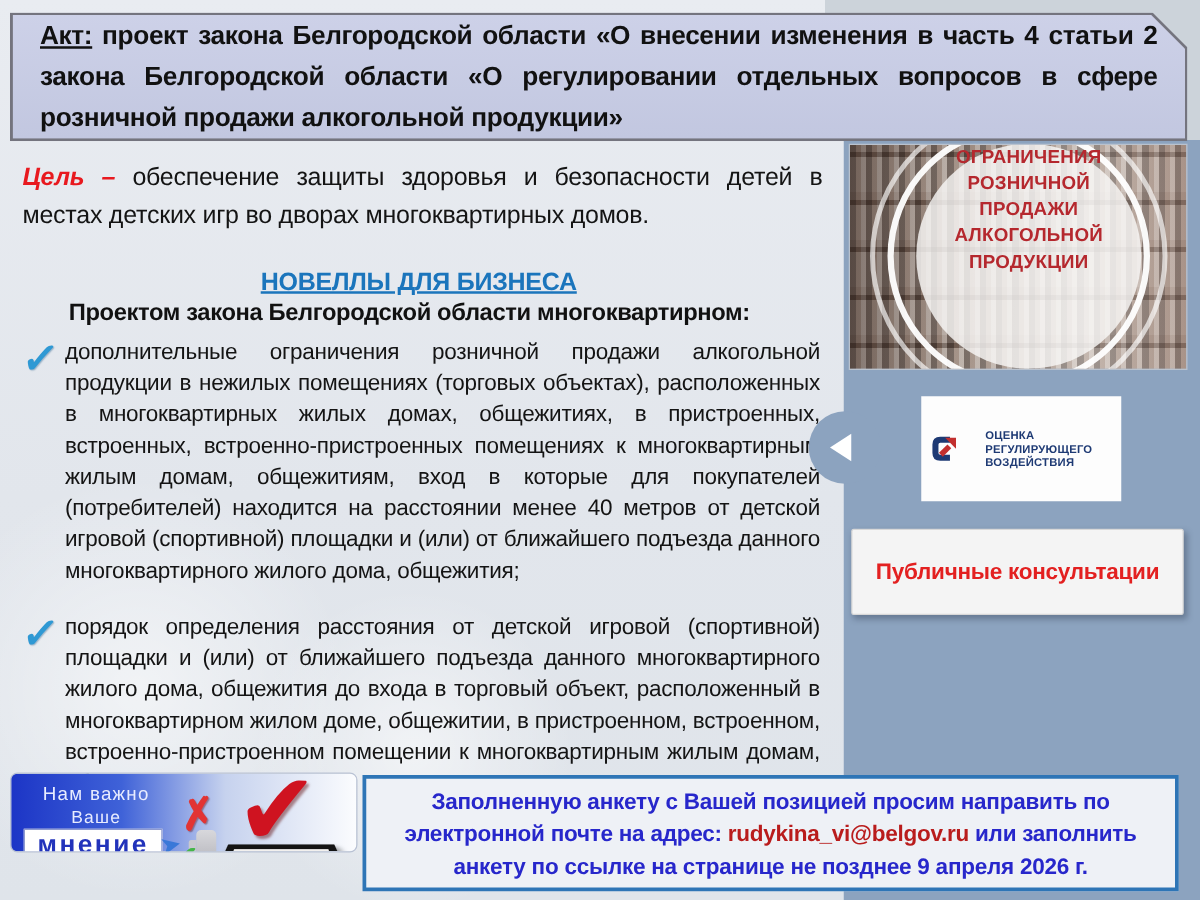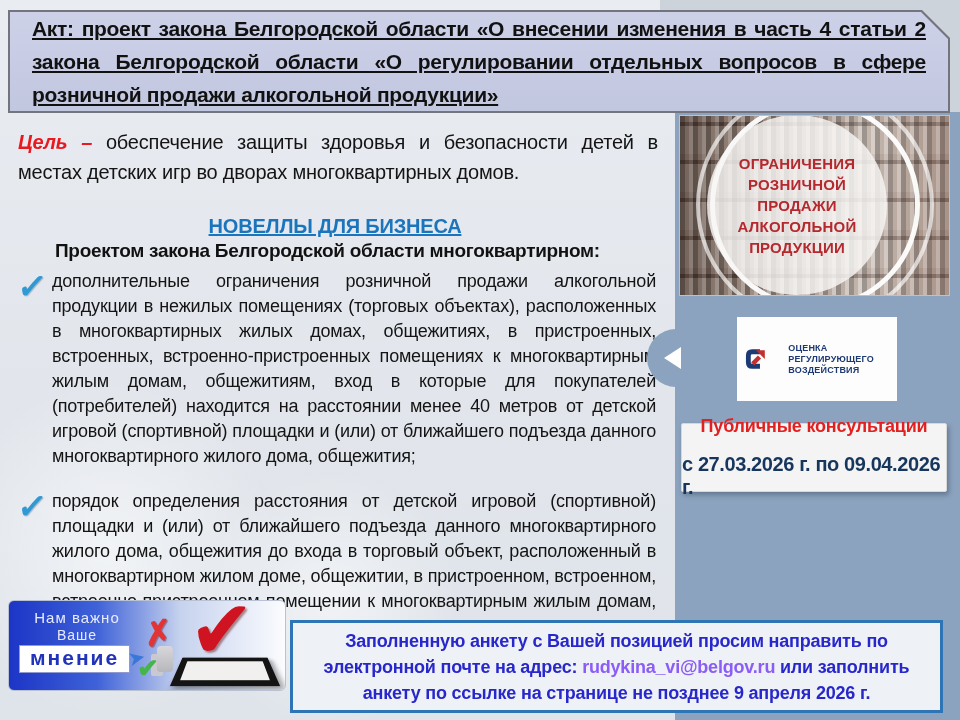--- a/index.html
+++ b/index.html
@@ -29,21 +29,21 @@
 
   
   .header-outer { position:absolute; left:8px; top:10px; width:942px; height:103px;
     background:#74747e;
     clip-path:polygon(0 14px, 0 0, calc(100% - 28px) 0, 100% 28px, 100% 100%, 0 100%); }
   .header-inner { position:absolute; left:2px; top:2px; right:2px; bottom:2px;
     background:linear-gradient(180deg,#cdd1e8 0%, #c2c7e0 100%);
     clip-path:polygon(0 0, calc(100% - 27px) 0, 100% 27px, 100% 100%, 0 100%);
     display:flex; align-items:center; padding:6px 22px; }
   .header-text { font-size:21px; line-height:33px; color:#111; text-align:justify;
-    letter-spacing:-0.3px; font-weight:600;text-decoration:underline; }
+    letter-spacing:-0.3px; font-weight:600; }
   .header-text .act { font-weight:800; text-decoration:underline; }
 
   
   .goal { position:absolute; left:18px; top:127px; width:640px; font-size:20px;
     line-height:30px; color:#141414; text-align:justify; letter-spacing:-0.2px; }
   .goal .goal-label { color:#e8191f; font-weight:bold; font-style:italic; }
 
   .business-heading { position:absolute; left:0; top:203px; width:670px; text-align:center;
     font-size:20px; font-weight:bold; color:#1b75bc; text-decoration:underline; letter-spacing:-0.2px;margin-top:12px; }
 
@@ -64,41 +64,41 @@
     border:1px solid #b9c2ce;
     background:
       linear-gradient(90deg, rgba(40,25,20,.45) 0%, rgba(40,25,20,.1) 30%, rgba(255,255,255,.25) 70%, rgba(150,120,110,.3) 100%),
       repeating-linear-gradient(90deg, rgba(52,38,30,.5) 0 5px, rgba(130,100,80,.35) 5px 9px, rgba(210,200,190,.3) 9px 13px),
       repeating-linear-gradient(180deg, #b9aba3 0 6px, #6e5f58 6px 10px, #cabfb8 10px 38px);
   }
   .photo .ring-outer { position:absolute; left:16px; top:-30px; width:238px; height:238px;
     border:4px solid rgba(255,255,255,.65); border-radius:50%; }
   .photo .ring { position:absolute; left:30px; top:-16px; width:210px; height:210px;
     border:5px solid rgba(255,255,255,.95); border-radius:50%; }
-  .photo .disc { position:absolute; left:27px; top:-1px; width:180px; height:180px;
+  .photo .disc { position:absolute; left:53px; top:-1px; width:180px; height:180px;
     background:rgba(248,246,245,.82); border-radius:50%;
-    display:flex; align-items:center; justify-content:center; }
+    display:flex; justify-content:center; }
   .photo .disc-text { width:150px; text-align:center; font-size:15px; font-weight:bold;
     color:#b5282e; line-height:21px; letter-spacing:.2px; }
 
   
   .orv-box { position:absolute; left:737px; top:317px; width:160px; height:84px;
     background:#fdfdfd; display:flex; align-items:center; gap:21px; padding:0 7px; }
   .orv-text { font-size:9px; font-weight:bold; color:#1e3a74; line-height:11px; letter-spacing:.2px; }
 
   
   .consult-box { position:absolute; left:681px; top:423px; width:266px; height:69px;
     background:#f4f4f4; border:1px solid #d8d8d8; border-radius:2px;
     box-shadow:2px 3px 5px rgba(30,40,60,.35);
     display:flex; flex-direction:column; align-items:center; justify-content:center; gap:16px; }
   .consult-title { font-size:18px; font-weight:bold; color:#e32020; letter-spacing:-0.2px; }
   .consult-dates { font-size:20px; font-weight:bold; color:#17365d; letter-spacing:-0.4px; }
 
   
-  .opinion { position:absolute; left:8px; top:600px; width:278px; height:91px;
+  .opinion { position:absolute; left:8px; top:618px; width:278px; height:64px;
     border-radius:6px; overflow:hidden; border:1px solid #b9c2d4;
     background:linear-gradient(90deg,#1c35c6 0%, #3f62d8 32%, #c6d2ee 62%, #fbfcfe 100%); }
   .opinion-l1 { position:absolute; left:18px; top:8px; width:100px; text-align:center;
     color:#e8ecff; font-size:15px; letter-spacing:1px; }
   .opinion-l2 { position:absolute; left:18px; top:26px; width:100px; text-align:center;
     color:#e8ecff; font-size:14px; letter-spacing:1px; }
   .opinion-word { position:absolute; left:10px; top:44px; background:#ffffff;
     border:1px solid #8f9bd0; color:#2233bb; font-size:21px; font-weight:bold;
     padding:0 10px 2px 10px; letter-spacing:2px; }
   .x-mark { position:absolute; left:135px; top:12px; font-size:34px; font-weight:bold;
@@ -117,21 +117,21 @@
     color:#cf1320; text-shadow:2px 2px 2px rgba(90,0,0,.45); transform:scaleY(1.05); }
 
   
   .email-box { position:absolute; left:290px; top:620px; width:653px; height:93px;
     background:#eef1f6; border:3px solid #2e75b6;
     display:flex; align-items:center; justify-content:center; text-align:center;
     padding:4px 16px; }
   .email-text { font-size:18px; line-height:26px; font-weight:bold; color:#2727cb;
     letter-spacing:-0.2px; }
   .email-text .link { cursor:pointer; }
-  .email-text .email { color:#8b5cf6; }
+  .email-text .email { color:#b91c1c; }
 </style>
 </head>
 <body>
 
 <div class="slide">
 
   <div class="top-band"></div>
   <div class="sidebar"></div>
   <div class="bg-circle bg-c1"></div>
   <div class="bg-circle bg-c2"></div>
@@ -174,21 +174,20 @@
     <svg width="46" height="46" viewBox="0 0 48 48">
       <path d="M33 9 H17 Q9 9 9 17 V31 Q9 39 17 39 H33" stroke="#1e3a74" stroke-width="10" fill="none"></path>
       <path d="M18 34 L32 20" stroke="#c22f2e" stroke-width="9"></path>
       <polygon points="25,6 43,6 43,24" fill="#c22f2e"></polygon>
     </svg>
     <div class="orv-text">ОЦЕНКА РЕГУЛИРУЮЩЕГО ВОЗДЕЙСТВИЯ</div>
   </div>
 
   <div class="consult-box">
     <div class="consult-title">Публичные консультации</div>
-    <div class="consult-dates">с 27.03.2026 г. по 09.04.2026 г.</div>
   </div>
 
   <div class="opinion">
     <div class="opinion-l1">Нам важно</div>
     <div class="opinion-l2">Ваше</div>
     <div class="opinion-word">мнение</div>
     <div class="x-mark">✗</div>
     <div class="blue-arrow">➤</div>
     <div class="mini-figure"></div>
     <div class="v-green">✔</div>

